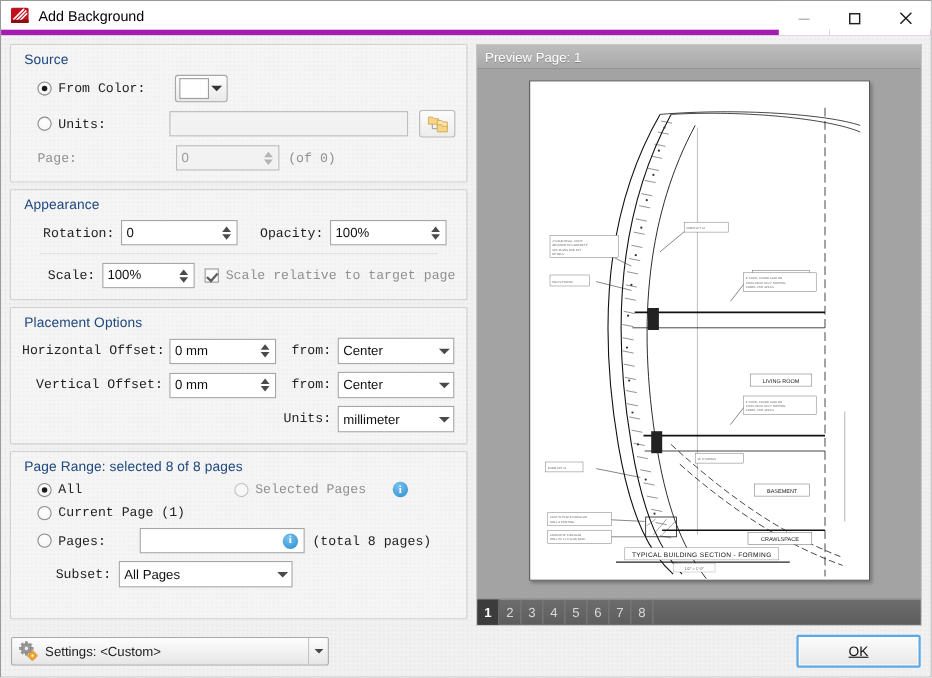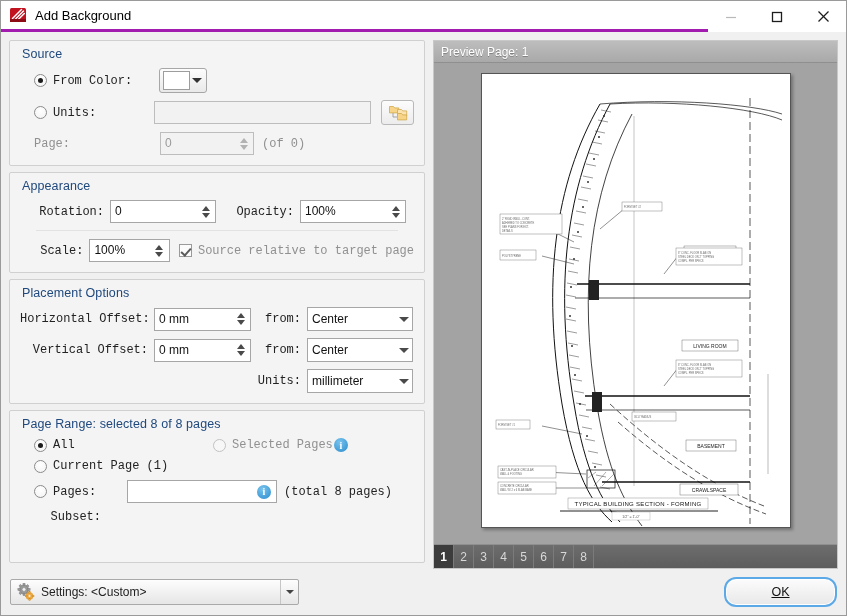--- a/index.html
+++ b/index.html
@@ -23,21 +23,21 @@
     border: 1px solid #9a9a9a;
   }
 
   
   .titlebar {
     height: 31px;
     background: #ffffff;
     display: flex;
     align-items: center;
     flex: 0 0 31px;
-    border-bottom: 3px solid #a21caf;
+    border-bottom: 5px solid #a21caf;
     position: relative;
   }
   .app-icon {
     width: 18px; height: 18px;
     margin-left: 8px; margin-right: 8px;
     position: relative;
     flex: 0 0 18px;
   }
   .title-text {
     font-size: 13px;
@@ -382,21 +382,21 @@
     width: 0; height: 0;
     border-left: 4px solid transparent;
     border-right: 4px solid transparent;
     border-top: 4px solid #444;
     display: block;
   }
   .spacer { flex: 1 1 auto; }
   .btn {
     width: 113px; height: 30px;
     border: 1px solid #a8a8a8;
-    border-radius: 12px;
+    border-radius: 2px;
     background: linear-gradient(#fcfcfc, #e8e8e8);
     font-size: 12.5px;
     color: #111;
     display: flex;
     align-items: center;
     justify-content: center;
     font-family: "Liberation Sans", sans-serif;
   }
   .btn.default {
     border: 2px solid #5ca9e8;
@@ -520,21 +520,21 @@
         <div class="row">
           <span class="lbl right-lbl" style="width:90px;padding-right:6px;">Scale:</span>
           <div class="field" style="width:106px;">
             <span class="val">100%</span>
             <span class="spin">
                 <i class="up"></i>
                 <i class="dn"></i>
               </span>
           </div>
           <div class="checkbox checked" style="margin-left:9px;"></div>
-          <span class="lbl dim">Source relative to target page</span>
+          <span class="lbl dim">Scale relative to target page</span>
         </div>
       </div>
 
       <div class="group">
         <div class="group-title">Placement Options</div>
 
         <div class="row">
           <span class="lbl right-lbl" style="width:134px;padding-right:6px;">Horizontal Offset:</span>
           <div class="field" style="width:97px;">
             <span class="val">0 mm</span>
@@ -581,41 +581,47 @@
         </div>
       </div>
 
       <div class="group" style="flex:1 1 auto;">
         <div class="group-title">Page Range: selected 8 of 8 pages</div>
 
         <div class="row" style="padding-left:14px;">
           <div class="radio checked"></div>
           <span class="lbl" style="width:160px;">All</span>
           <div class="radio dim"></div>
-          <span class="lbl dim" style="margin-right:1px;">Selected Pages</span>
+          <span class="lbl dim" style="margin-right:24px;">Selected Pages</span>
           <span class="info-icon">i</span>
         </div>
 
         <div class="row" style="padding-left:14px;">
           <div class="radio"></div>
           <span class="lbl">Current Page (1)</span>
         </div>
 
         <div class="row" style="padding-left:14px;">
           <div class="radio"></div>
           <span class="lbl" style="width:74px;">Pages:</span>
           <div class="field" style="width:150px;">
             <span class="val"></span>
             <span class="info-icon" style="margin-right:5px;">i</span>
           </div>
           <span class="lbl" style="margin-left:7px;">(total 8 pages)</span>
         </div>
 
         <div class="row" style="padding-left:14px;">
           <span class="lbl right-lbl" style="width:74px;padding-right:7px;">Subset:</span>
+          <div class="combo" style="width:158px;">
+            <span class="ctext">All Pages</span>
+            <span class="carrow">
+                <i></i>
+              </span>
+          </div>
         </div>
       </div>
     </div>
 
     <div class="right-col">
       <div class="preview-group">
         <div class="preview-header">Preview Page: 1</div>
 
         <div class="preview-canvas">
           <div class="page-sheet">

